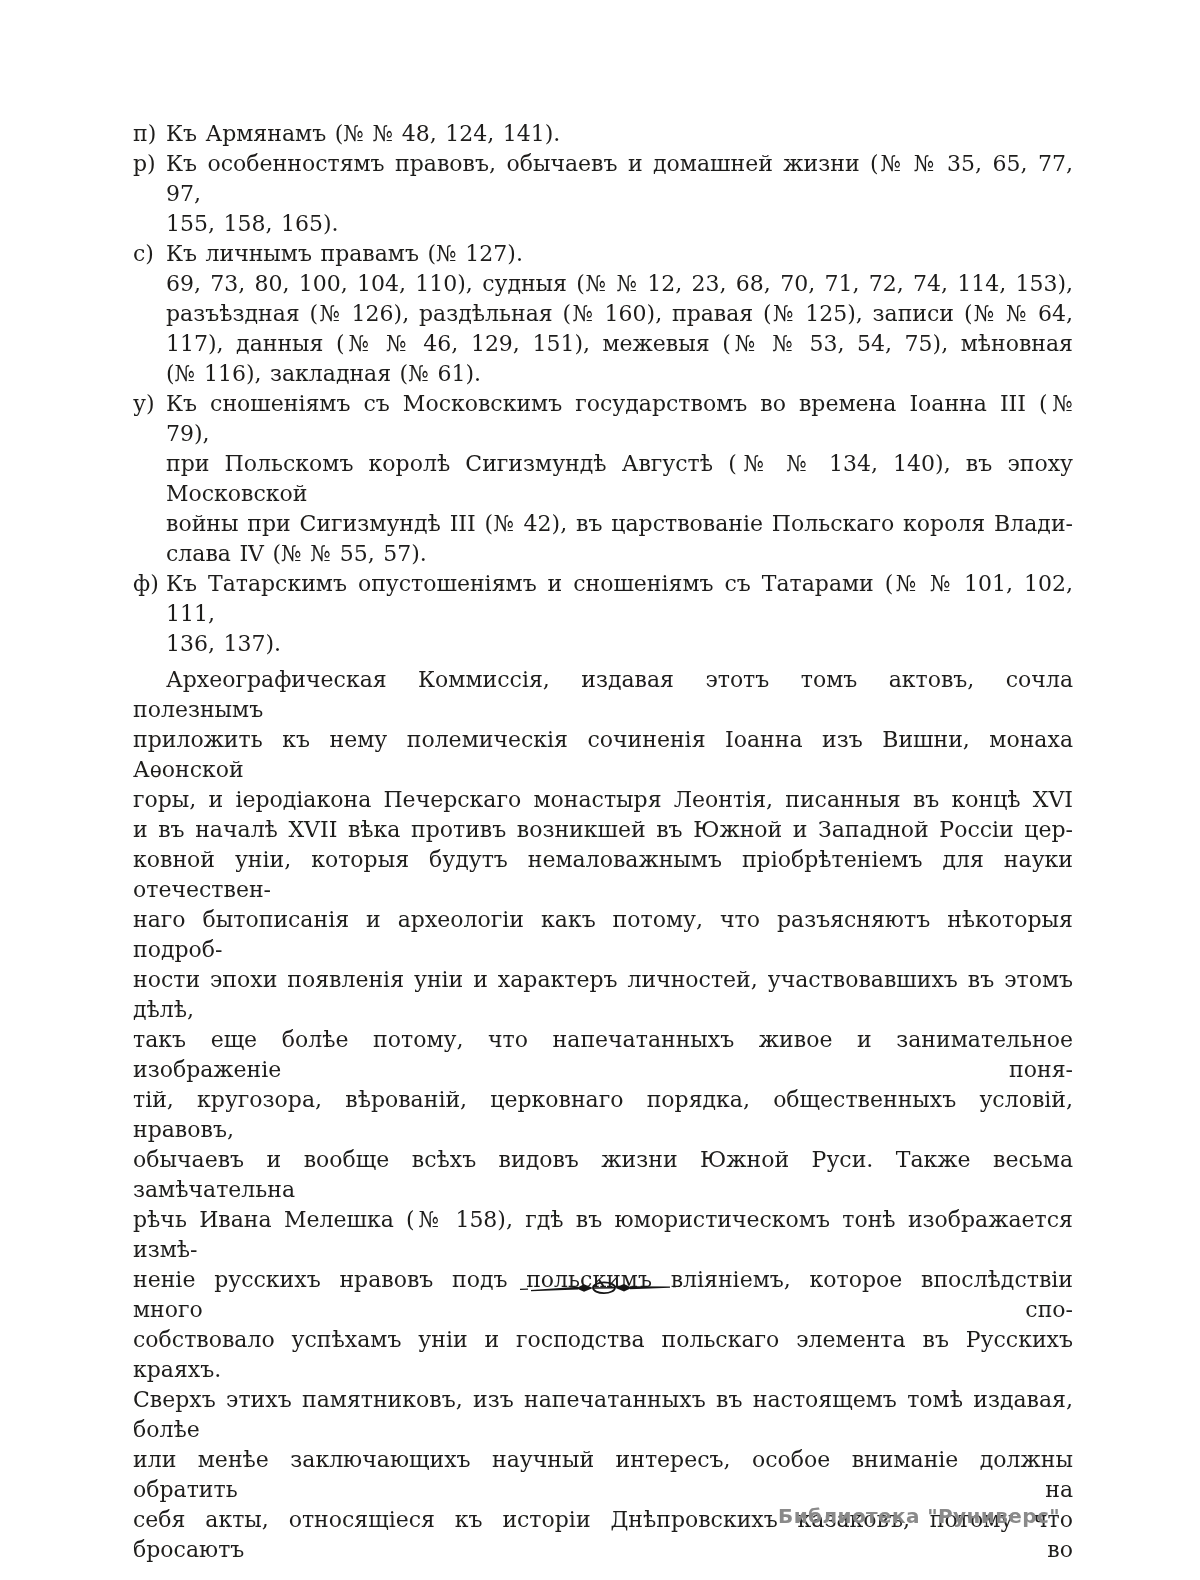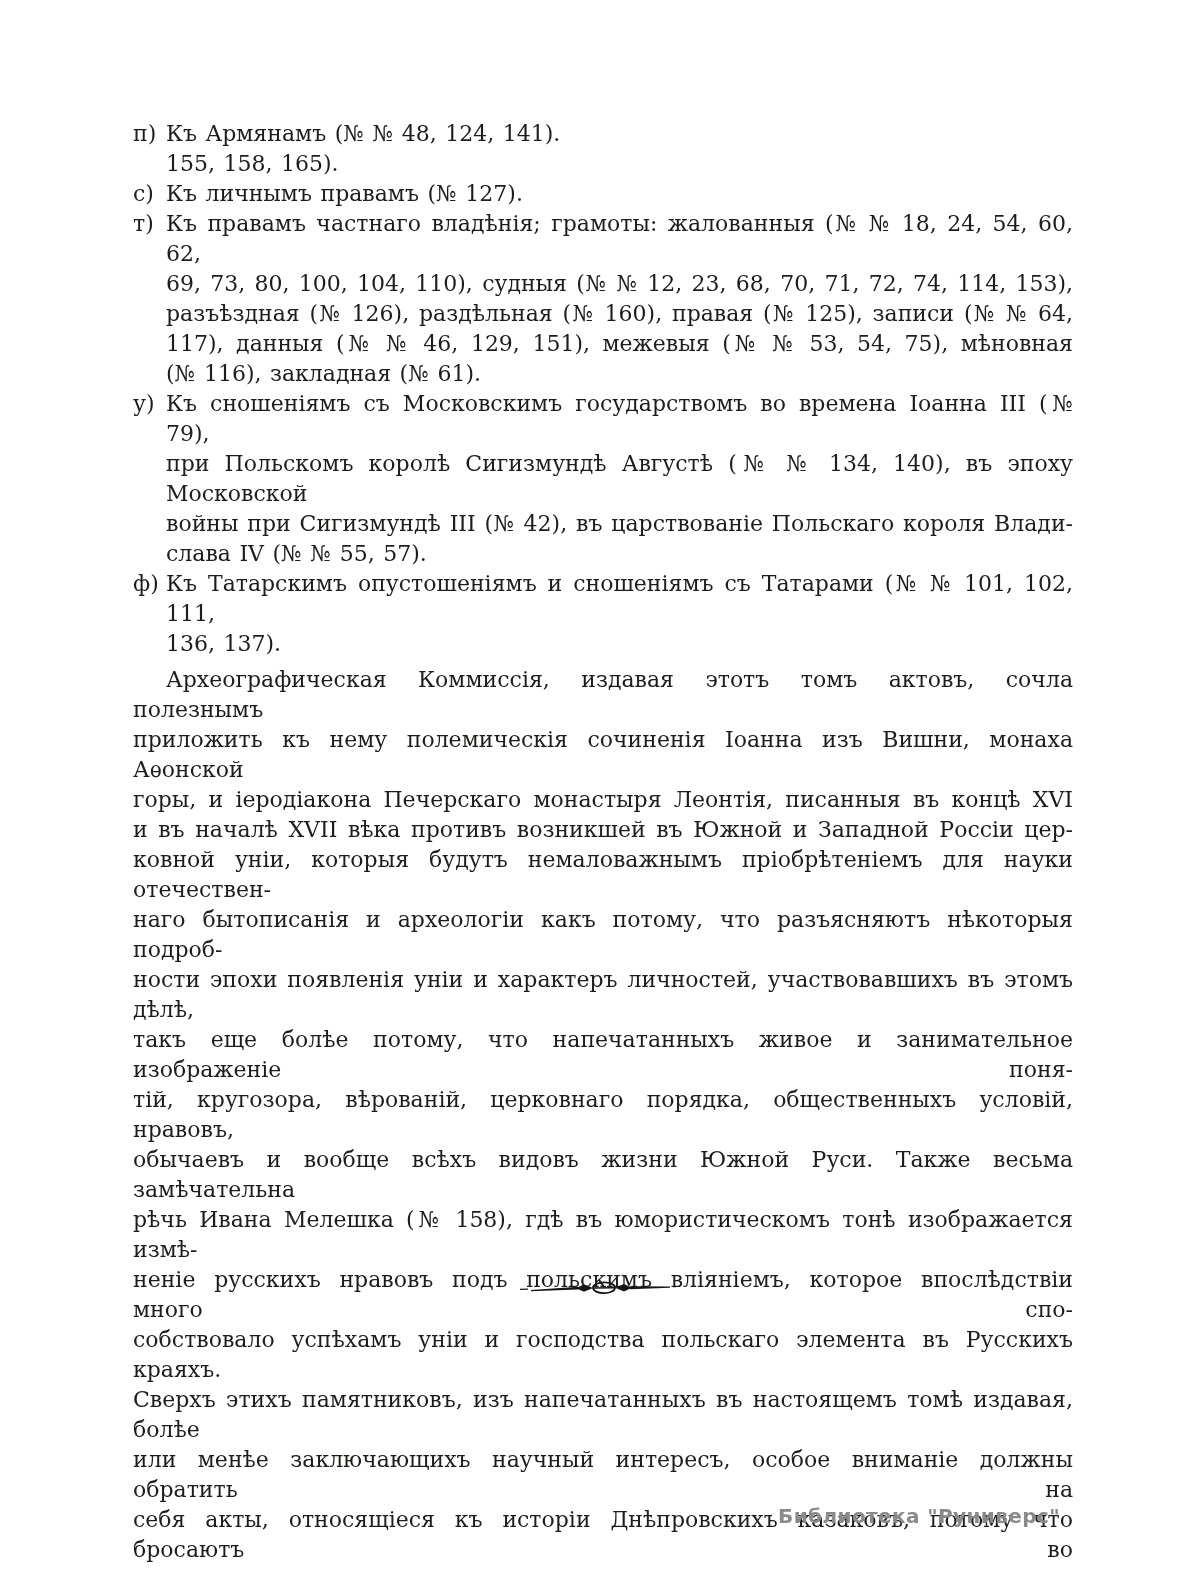--- a/index.html
+++ b/index.html
@@ -59,27 +59,27 @@
 <body>
 
 <div class="page">
 
   <main class="text-column">
     <section id="index-list">
         <div class="list-item">
           <div class="line end"><span class="item-label">п)</span>Къ Армянамъ (№ № 48, 124, 141).</div>
         </div>
         <div class="list-item">
+          <div class="line"><span class="item-label">р)</span>Къ особенностямъ правовъ, обычаевъ и домашней жизни (№ № 35, 65, 77, 97,</div>
           <div class="line end">155, 158, 165).</div>
         </div>
         <div class="list-item">
           <div class="line end"><span class="item-label">с)</span>Къ личнымъ правамъ (№ 127).</div>
         </div>
         <div class="list-item">
-          <div class="line"><span class="item-label">т)</span>Къ правамъ частнаго владѣнія; грамоты: жалованныя (№ № 18, 24, 54, 60, 62,</div>
           <div class="line">69, 73, 80, 100, 104, 110), судныя (№ № 12, 23, 68, 70, 71, 72, 74, 114, 153),</div>
           <div class="line">разъѣздная (№ 126), раздѣльная (№ 160), правая (№ 125), записи (№ № 64,</div>
           <div class="line">117), данныя (№ № 46, 129, 151), межевыя (№ № 53, 54, 75), мѣновная</div>
           <div class="line end">(№ 116), закладная (№ 61).</div>
         </div>
         <div class="list-item">
           <div class="line"><span class="item-label">у)</span>Къ сношеніямъ съ Московскимъ государствомъ во времена Іоанна III (№ 79),</div>
           <div class="line">при Польскомъ королѣ Сигизмундѣ Августѣ (№ № 134, 140), въ эпоху Московской</div>
           <div class="line">войны при Сигизмундѣ III (№ 42), въ царствованіе Польскаго короля Влади-</div>
           <div class="line end">слава IV (№ № 55, 57).</div>

